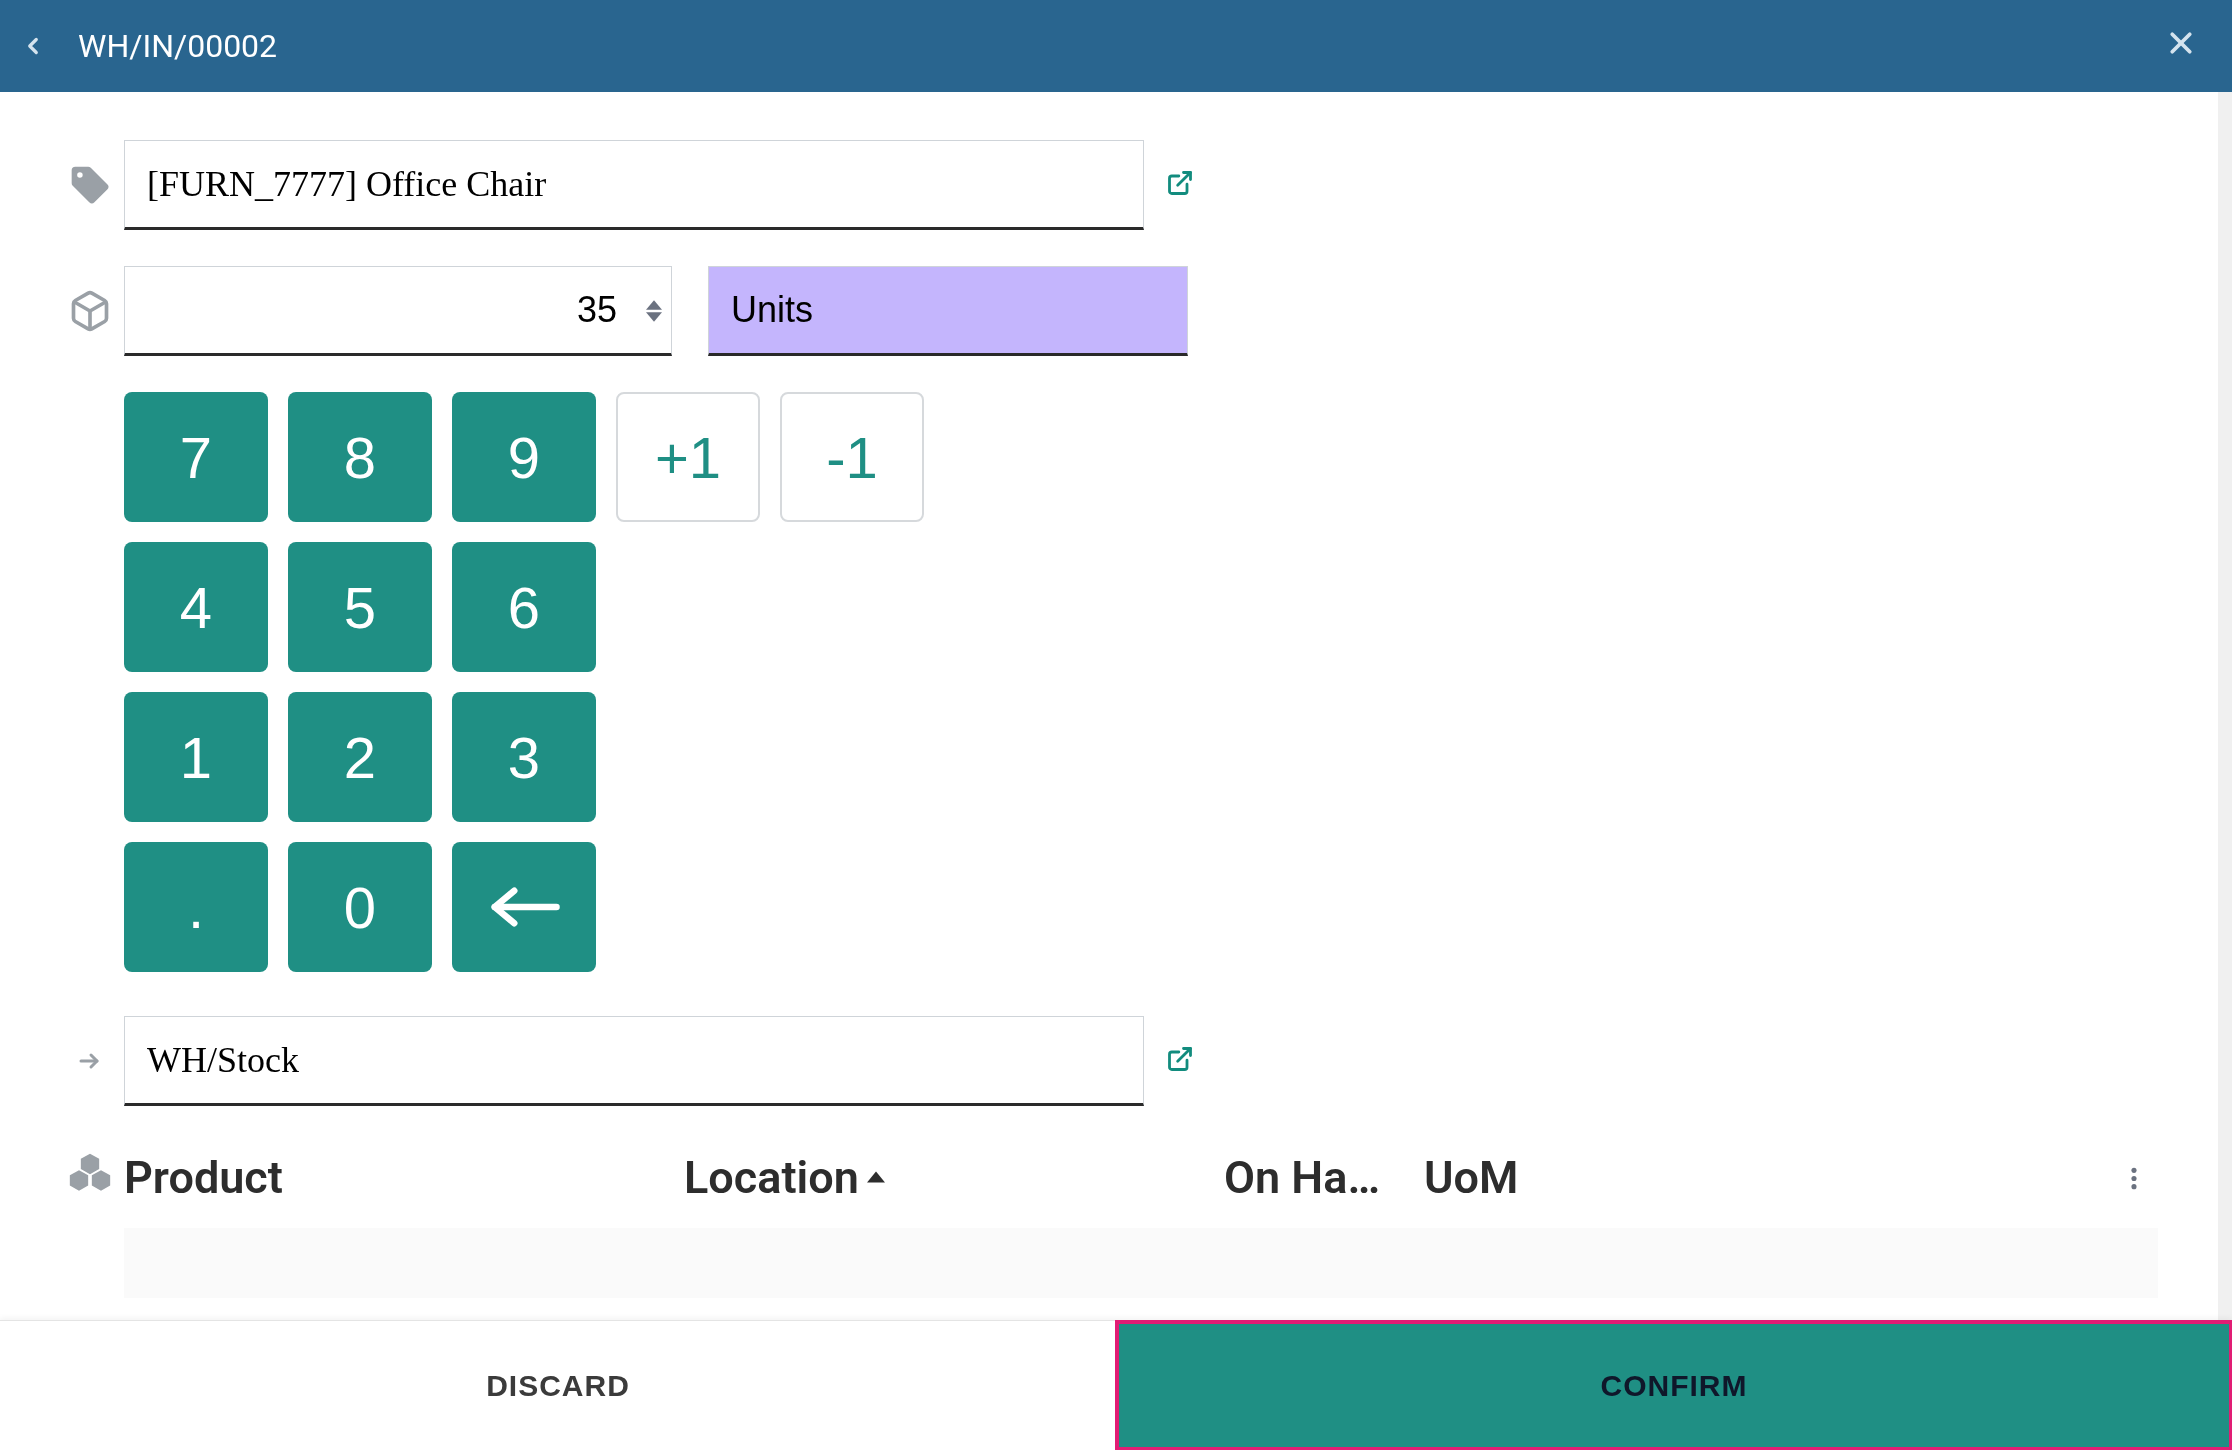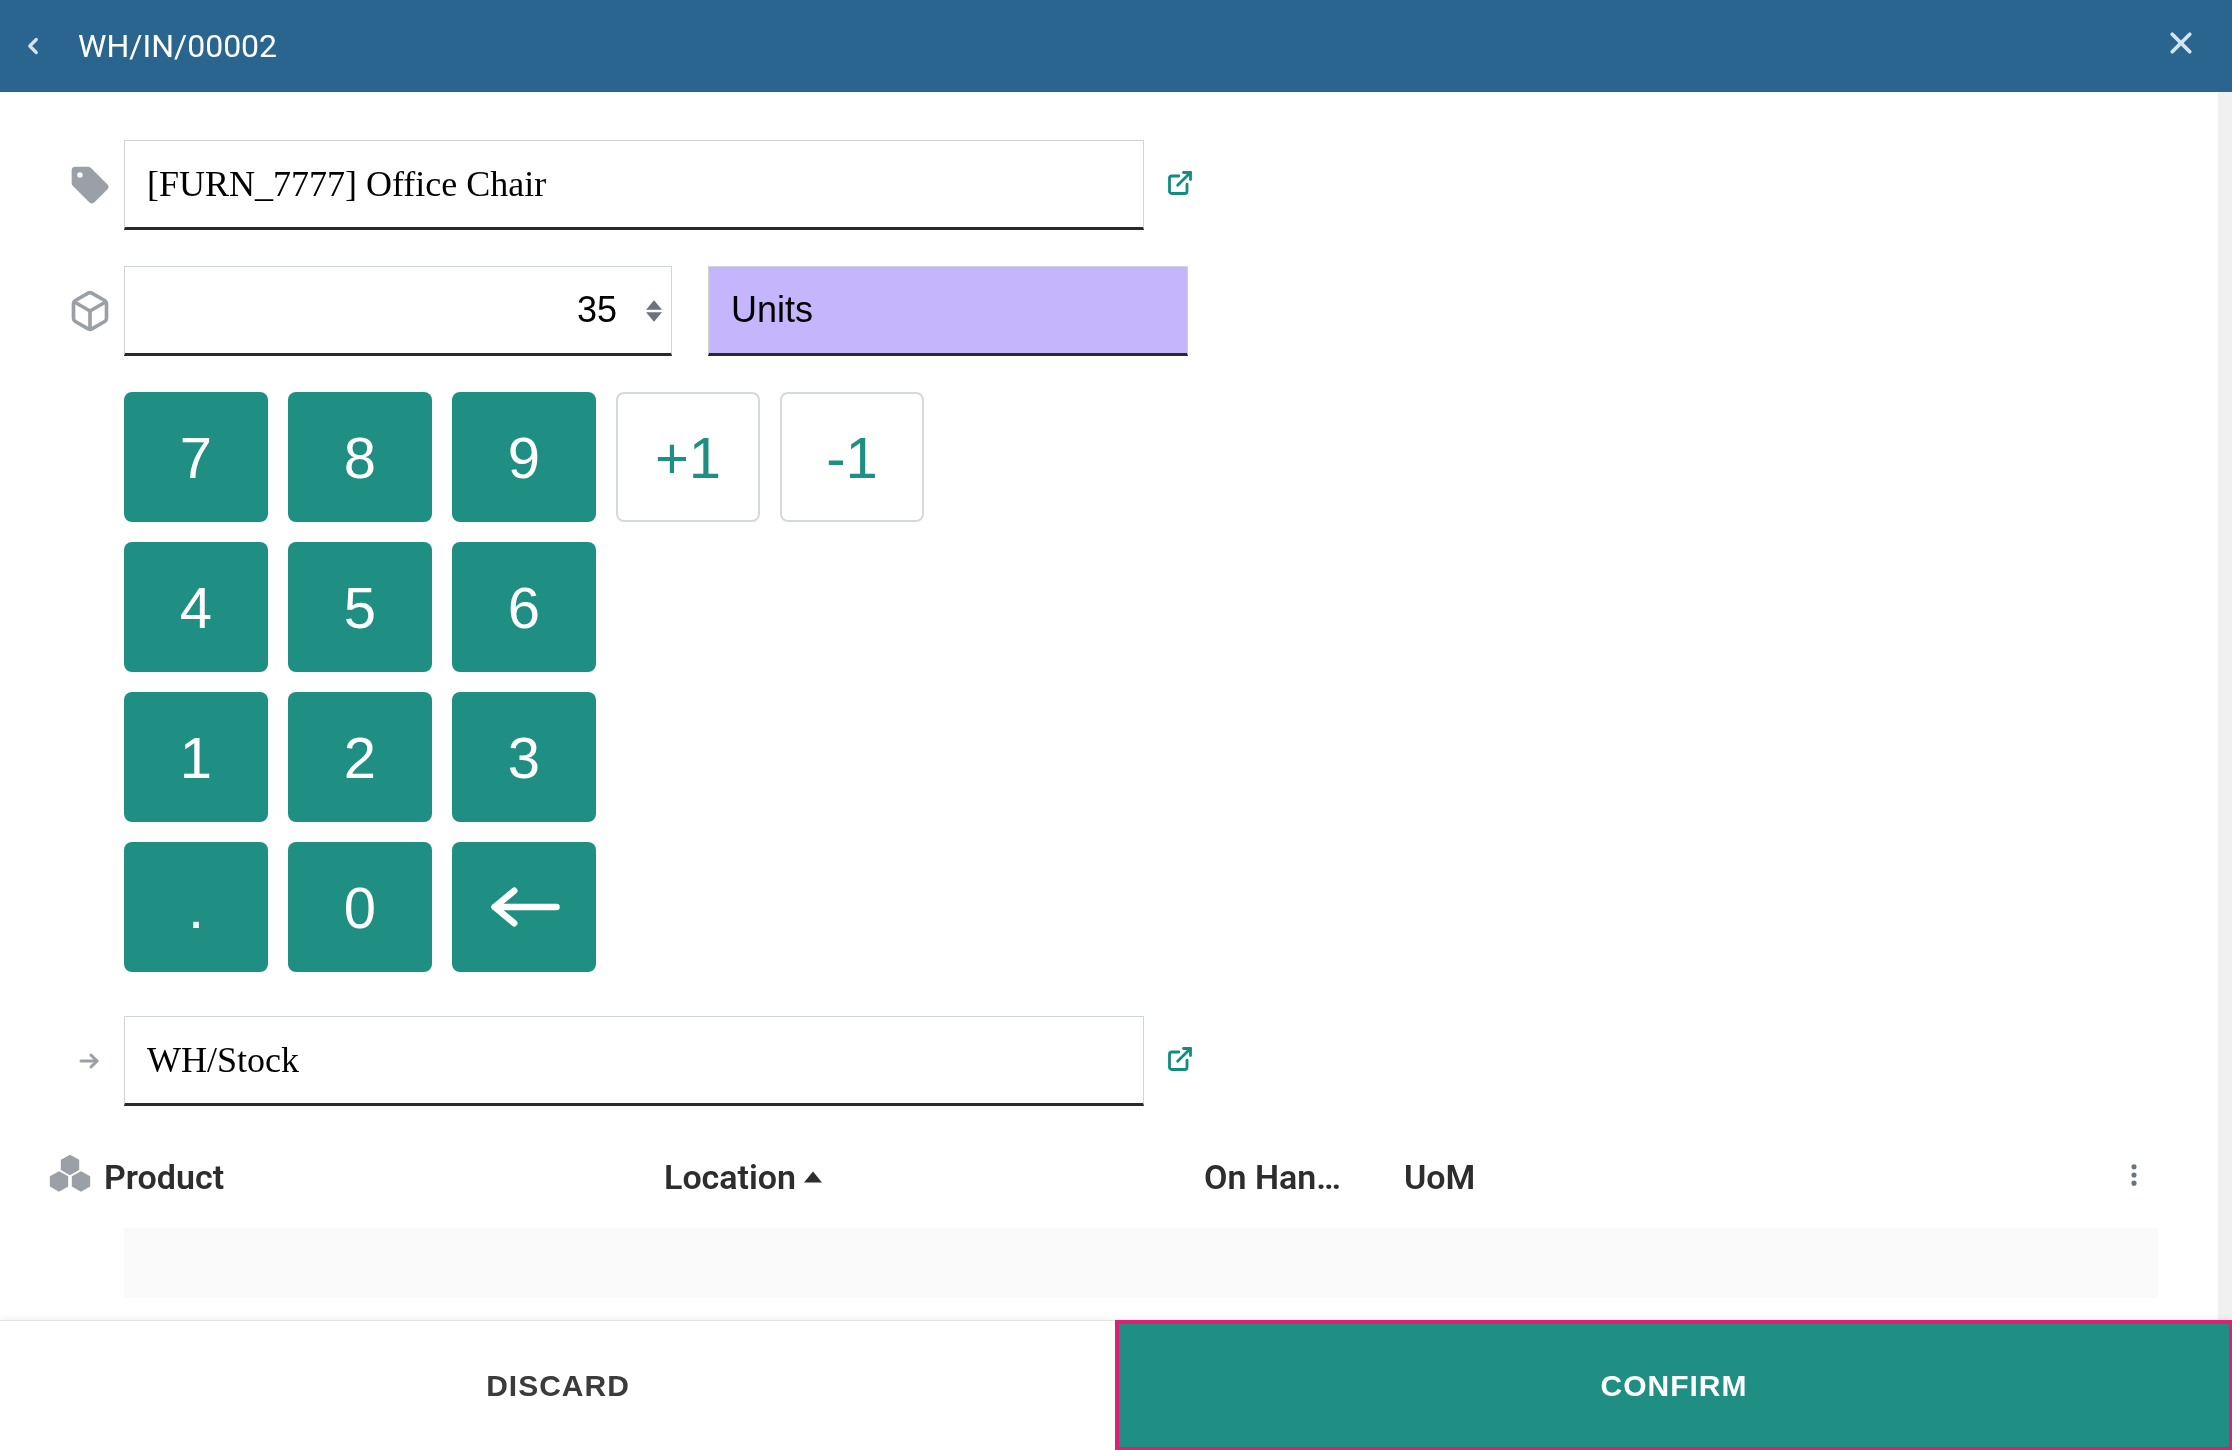--- a/index.html
+++ b/index.html
@@ -147,24 +147,24 @@
   }
   .num-btn.backspace svg { width: 78px; height: 40px; }
   .numpad .empty { background: transparent; border:none; cursor:default; }
 
   
 
   
   .table-header {
     display: flex;
     align-items: center;
-    padding-left: 48px;
+    padding-left: 68px;
     padding-right: 60px;
     height: 70px;
-    font-size: 34px;
+    font-size: 45px;
     font-weight: 600;
     color: #2d2d2d;
     position: relative;
   }
   .table-header .th-icon { width: 56px; color: #9aa0a6; }
   .table-header .col-product { width: 560px; }
   .table-header .col-location { width: 540px; display:flex; align-items:center; gap:8px;}
   .table-header .col-onhand { width: 180px; white-space: nowrap; overflow:hidden; text-overflow: ellipsis; }
   .table-header .col-uom { width: 150px; margin-left: 20px;}
   .table-header .kebab {
@@ -201,21 +201,21 @@
     letter-spacing: 1px;
     cursor: pointer;
     border: none;
   }
   .footer .discard {
     background: #ffffff;
     color: #3b3b3b;
   }
   .footer .confirm {
     background: #1f8f84;
-    color: #ffffff;
+    color: #0f172a;
     outline: 4px solid #e11d74;
     outline-offset: -3px;
   }
 </style>
 </head>
 <body>
 
 <div class="header">
   <span class="back-chevron">
     <svg viewBox="0 0 24 24" width="26" height="26" fill="none" stroke="#d4e3ee" stroke-width="3" stroke-linecap="round" stroke-linejoin="round">

